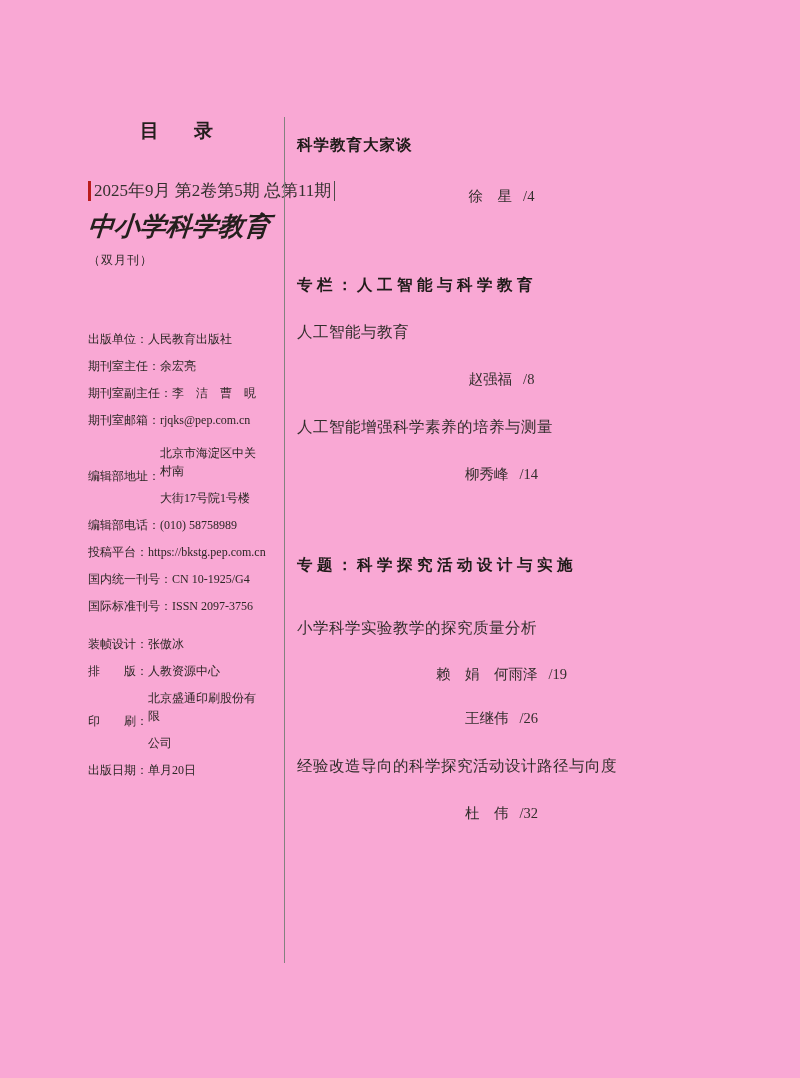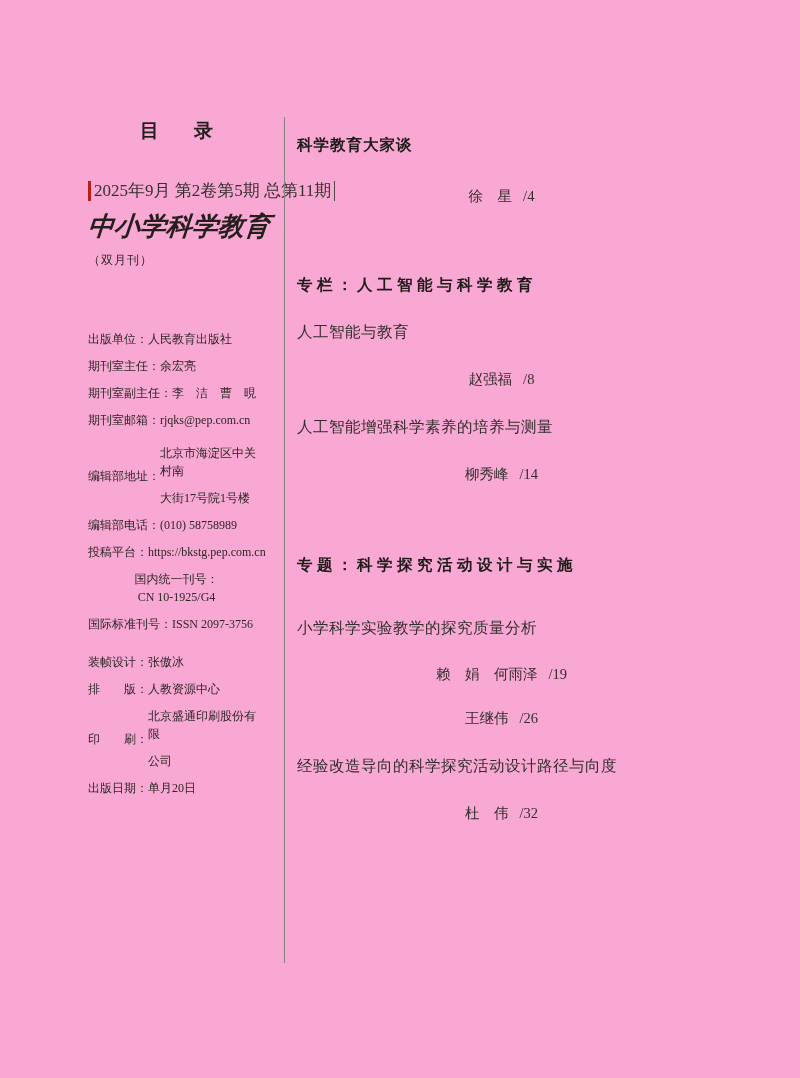--- a/index.html
+++ b/index.html
@@ -34,21 +34,21 @@
   }
   .frequency { text-align: left; font-size: 12px; margin-top: 8px; letter-spacing: 1px; line-height: 16px; }
 
   .colophon { margin-top: 62px; font-size: 12px; color: #2b2725; }
   .crow { display: flex; margin-bottom: 9px; line-height: 18px; align-items: center; }
   .clabel { white-space: nowrap; }
   .cvalue { flex: 1; }
   .cline { display: block; }
   .cline + .cline { margin-top: 9px; }
   .gap-15 { margin-top: 15px; }
-  .gap-6  { margin-top: 6px; flex-direction: column; }
+  .gap-6  { margin-top: 6px; }
   .gap-16 { margin-top: 20px; }
 
   
   .divider {
     position: absolute; left: 284px; top: 117px;
     width: 1px; height: 846px; background: #84817f;
   }
 
   
   .right-col { position: absolute; left: 297px; top: 16px; width: 411px; }

